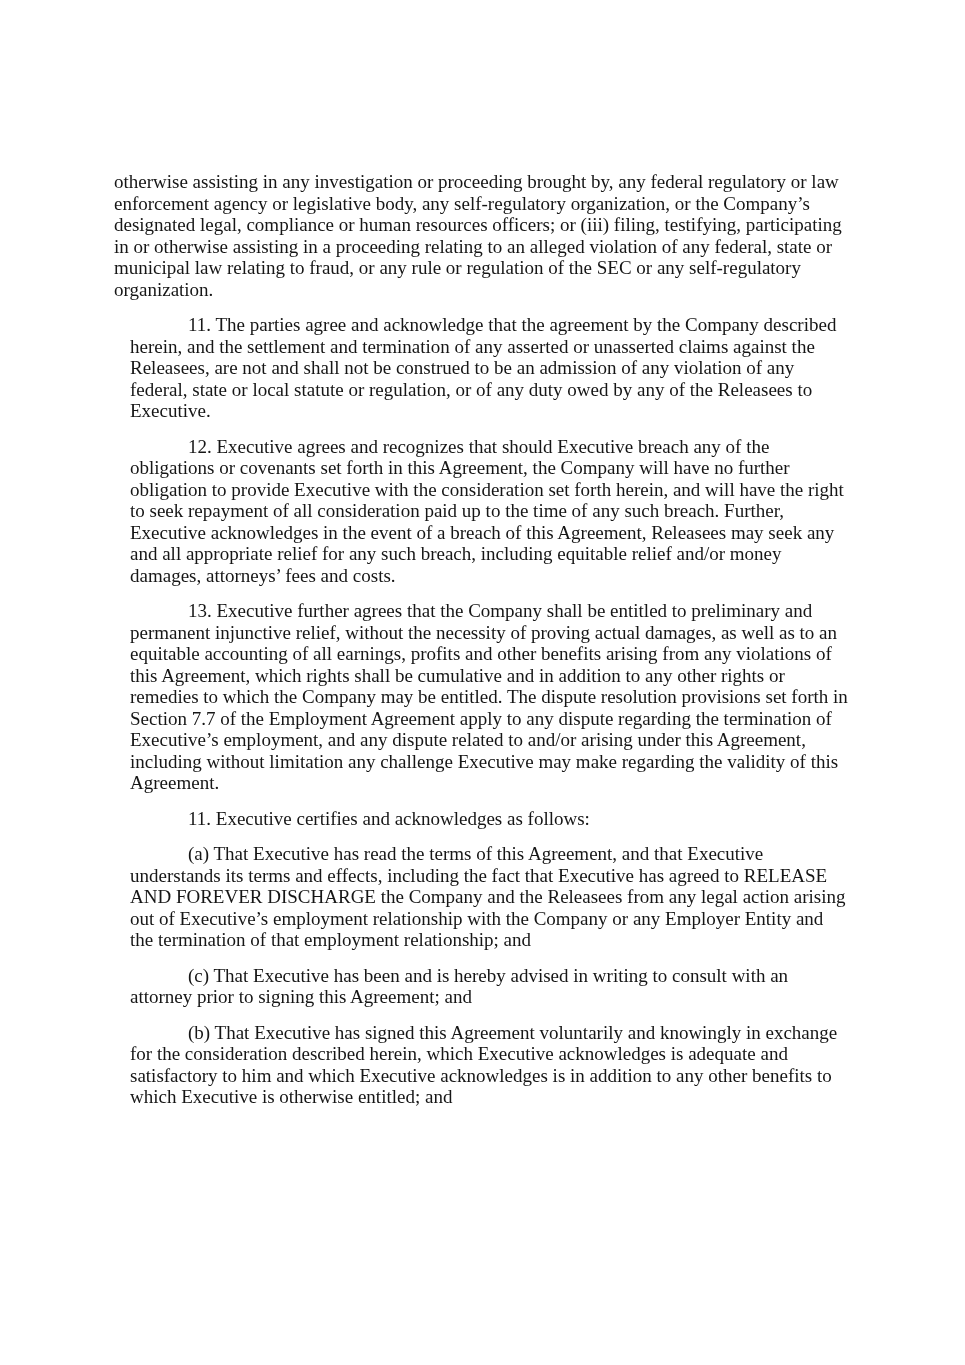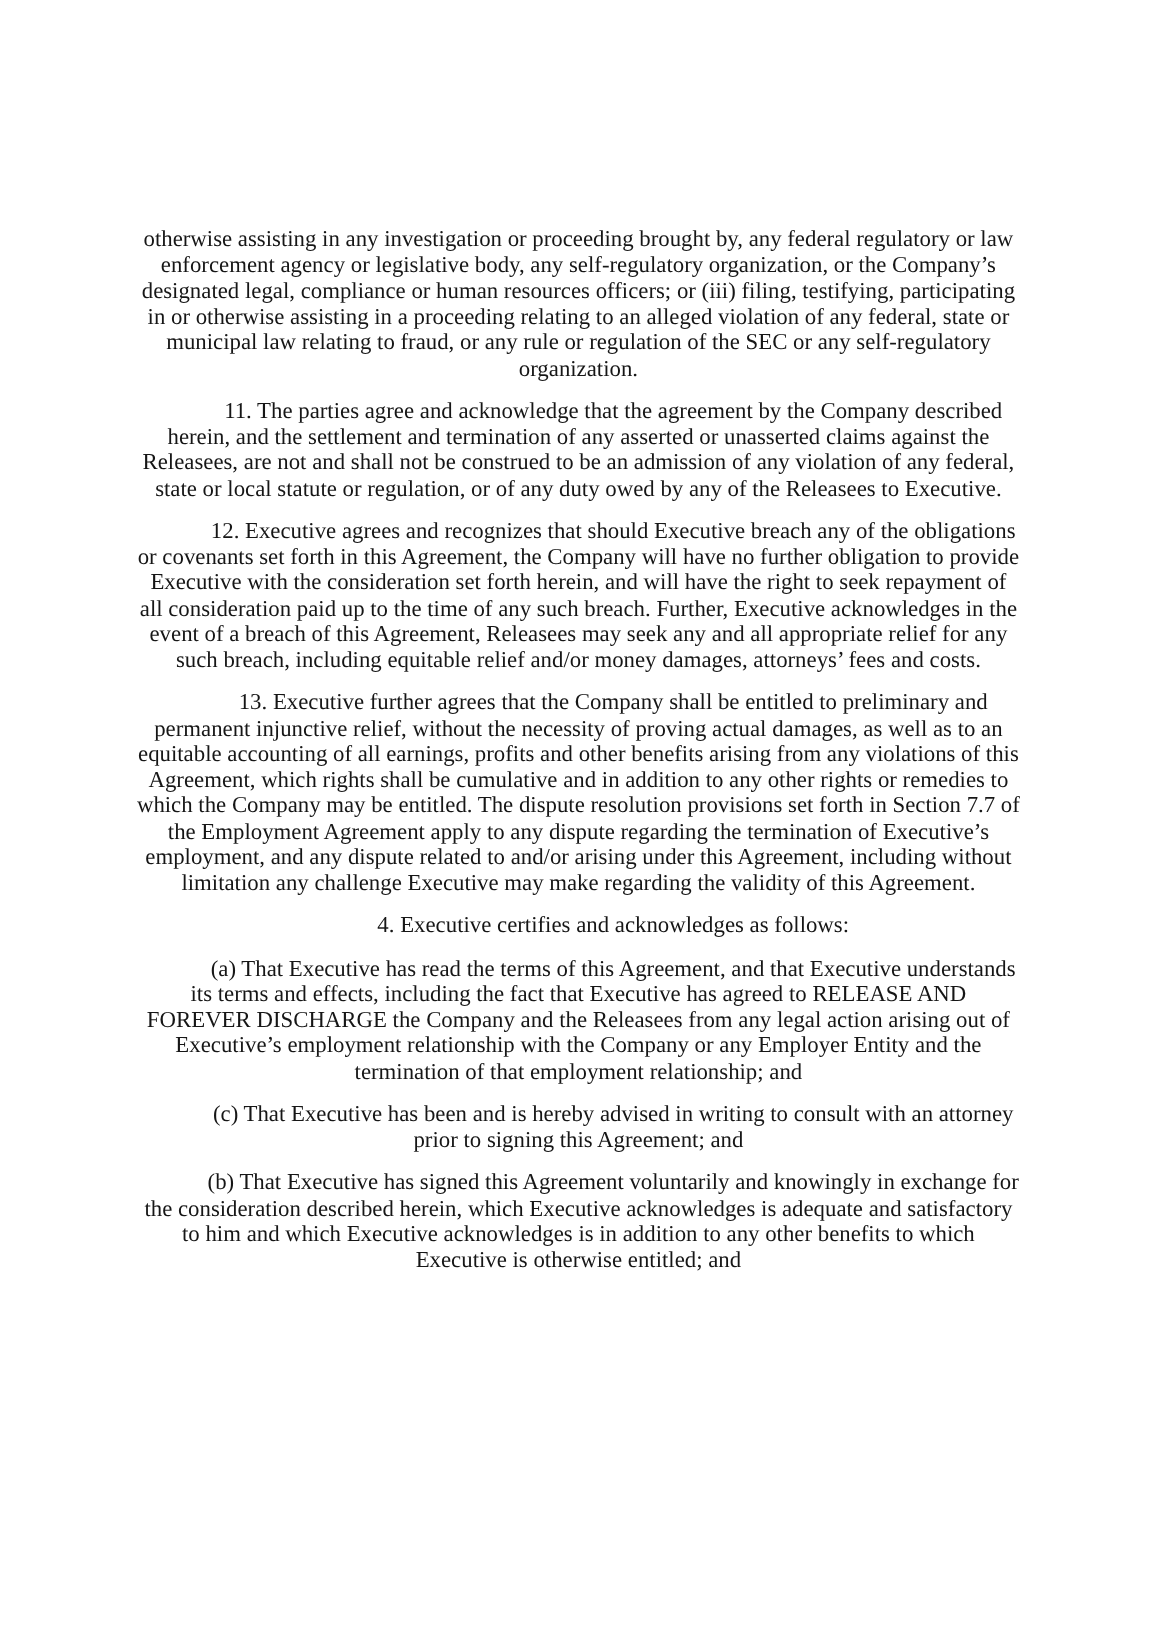--- a/index.html
+++ b/index.html
@@ -10,44 +10,45 @@
   .page {
     position: relative;
     width: 965px;
     height: 1365px;
     background: #ffffff;
     overflow: hidden;
   }
   .doc-content {
     position: absolute;
     left: 114px;
-    top: 189px;
+    top: 171px;
     width: 736px;
     font-family: "Liberation Serif", "DejaVu Serif", serif;
     font-size: 19px;
     line-height: 21.5px;
     color: #161616;
-    text-align: center;
+    text-align: left;
     letter-spacing: 0;
   }
   .doc-content p {
     margin: 0 0 14px 0;
     padding: 0;
   }
   .doc-content p.ind {
     text-indent: 58px;
+    margin-left: 16px;
   }
 </style>
 </head>
 <body>
 
 <div class="page">
   <div class="doc-content">
     <p>otherwise assisting in any investigation or proceeding brought by, any federal regulatory or law enforcement agency or legislative body, any self-regulatory organization, or the Company’s designated legal, compliance or human resources officers; or (iii) filing, testifying, participating in or otherwise assisting in a proceeding relating to an alleged violation of any federal, state or municipal law relating to fraud, or any rule or regulation of the SEC or any self-regulatory organization.</p>
     <p class="ind">11. The parties agree and acknowledge that the agreement by the Company described herein, and the settlement and termination of any asserted or unasserted claims against the Releasees, are not and shall not be construed to be an admission of any violation of any federal, state or local statute or regulation, or of any duty owed by any of the Releasees to Executive.</p>
     <p class="ind">12. Executive agrees and recognizes that should Executive breach any of the obligations or covenants set forth in this Agreement, the Company will have no further obligation to provide Executive with the consideration set forth herein, and will have the right to seek repayment of all consideration paid up to the time of any such breach. Further, Executive acknowledges in the event of a breach of this Agreement, Releasees may seek any and all appropriate relief for any such breach, including equitable relief and/or money damages, attorneys’ fees and costs.</p>
     <p class="ind">13. Executive further agrees that the Company shall be entitled to preliminary and permanent injunctive relief, without the necessity of proving actual damages, as well as to an equitable accounting of all earnings, profits and other benefits arising from any violations of this Agreement, which rights shall be cumulative and in addition to any other rights or remedies to which the Company may be entitled. The dispute resolution provisions set forth in Section 7.7 of the Employment Agreement apply to any dispute regarding the termination of Executive’s employment, and any dispute related to and/or arising under this Agreement, including without limitation any challenge Executive may make regarding the validity of this Agreement.</p>
-    <p class="ind">4. Executive certifies and acknowledges as follows:</p>
+    <p class="ind">11. Executive certifies and acknowledges as follows:</p>
     <p class="ind">(a) That Executive has read the terms of this Agreement, and that Executive understands its terms and effects, including the fact that Executive has agreed to RELEASE AND FOREVER DISCHARGE the Company and the Releasees from any legal action arising out of Executive’s employment relationship with the Company or any Employer Entity and the termination of that employment relationship; and</p>
     <p class="ind">(c) That Executive has been and is hereby advised in writing to consult with an attorney prior to signing this Agreement; and</p>
     <p class="ind">(b) That Executive has signed this Agreement voluntarily and knowingly in exchange for the consideration described herein, which Executive acknowledges is adequate and satisfactory to him and which Executive acknowledges is in addition to any other benefits to which Executive is otherwise entitled; and</p>
   </div>
 </div>
 
 </body></html>

